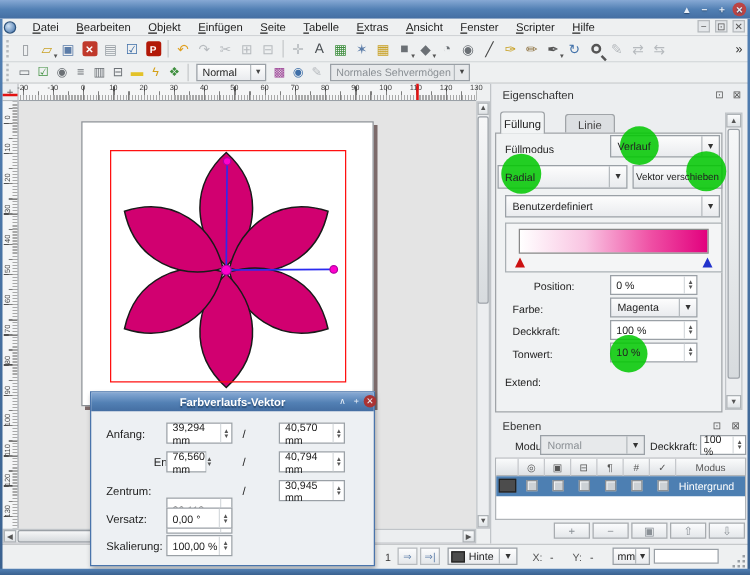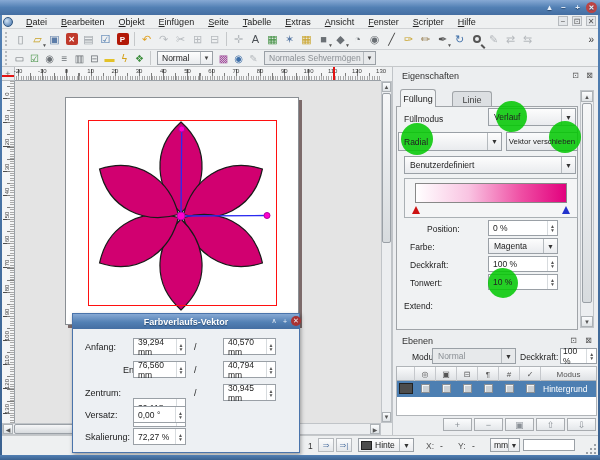--- a/index.html
+++ b/index.html
@@ -537,21 +537,21 @@
     <div class="dlg-slash" style="top:28px;">/</div>
     <div class="spin" style="left:150px;top:24px;width:53px;height:17px;">
         <span>40,570 mm</span>
         <span class="arrows">
           <span>▲</span>
           <span>▼</span>
         </span>
       </div>
 
     <div class="dlg-label" style="top:51px;padding-left:38px;">Ende:</div>
-    <div class="spin" style="left:60px;top:47px;width:53px;height:17px;">
+    <div class="spin" style="left:60px;top:47px;width:32px;height:17px;">
         <span>76,560 mm</span>
         <span class="arrows">
           <span>▲</span>
           <span>▼</span>
         </span>
       </div>
     <div class="dlg-slash" style="top:51px;">/</div>
     <div class="spin" style="left:150px;top:47px;width:53px;height:17px;">
         <span>40,794 mm</span>
         <span class="arrows">
@@ -581,21 +581,21 @@
     <div class="spin" style="left:60px;top:92px;width:53px;height:17px;">
         <span>0,00 °</span>
         <span class="arrows">
           <span>▲</span>
           <span>▼</span>
         </span>
       </div>
 
     <div class="dlg-label" style="top:118px;">Skalierung:</div>
     <div class="spin" style="left:60px;top:114px;width:53px;height:17px;">
-        <span>72,27 %</span>
+        <span>100,00 %</span>
         <span class="arrows">
           <span>▲</span>
           <span>▼</span>
         </span>
       </div>
   </div>
 
   <div id="circles">
       <div class="circle" style="left: 496px; top: 101px; width: 31px; height: 31px; background: rgba(2, 200, 2, 0.867);"></div>
       <div class="circle" style="left: 401px; top: 123px; width: 32px; height: 32px; background: rgba(2, 200, 2, 0.867);"></div>

